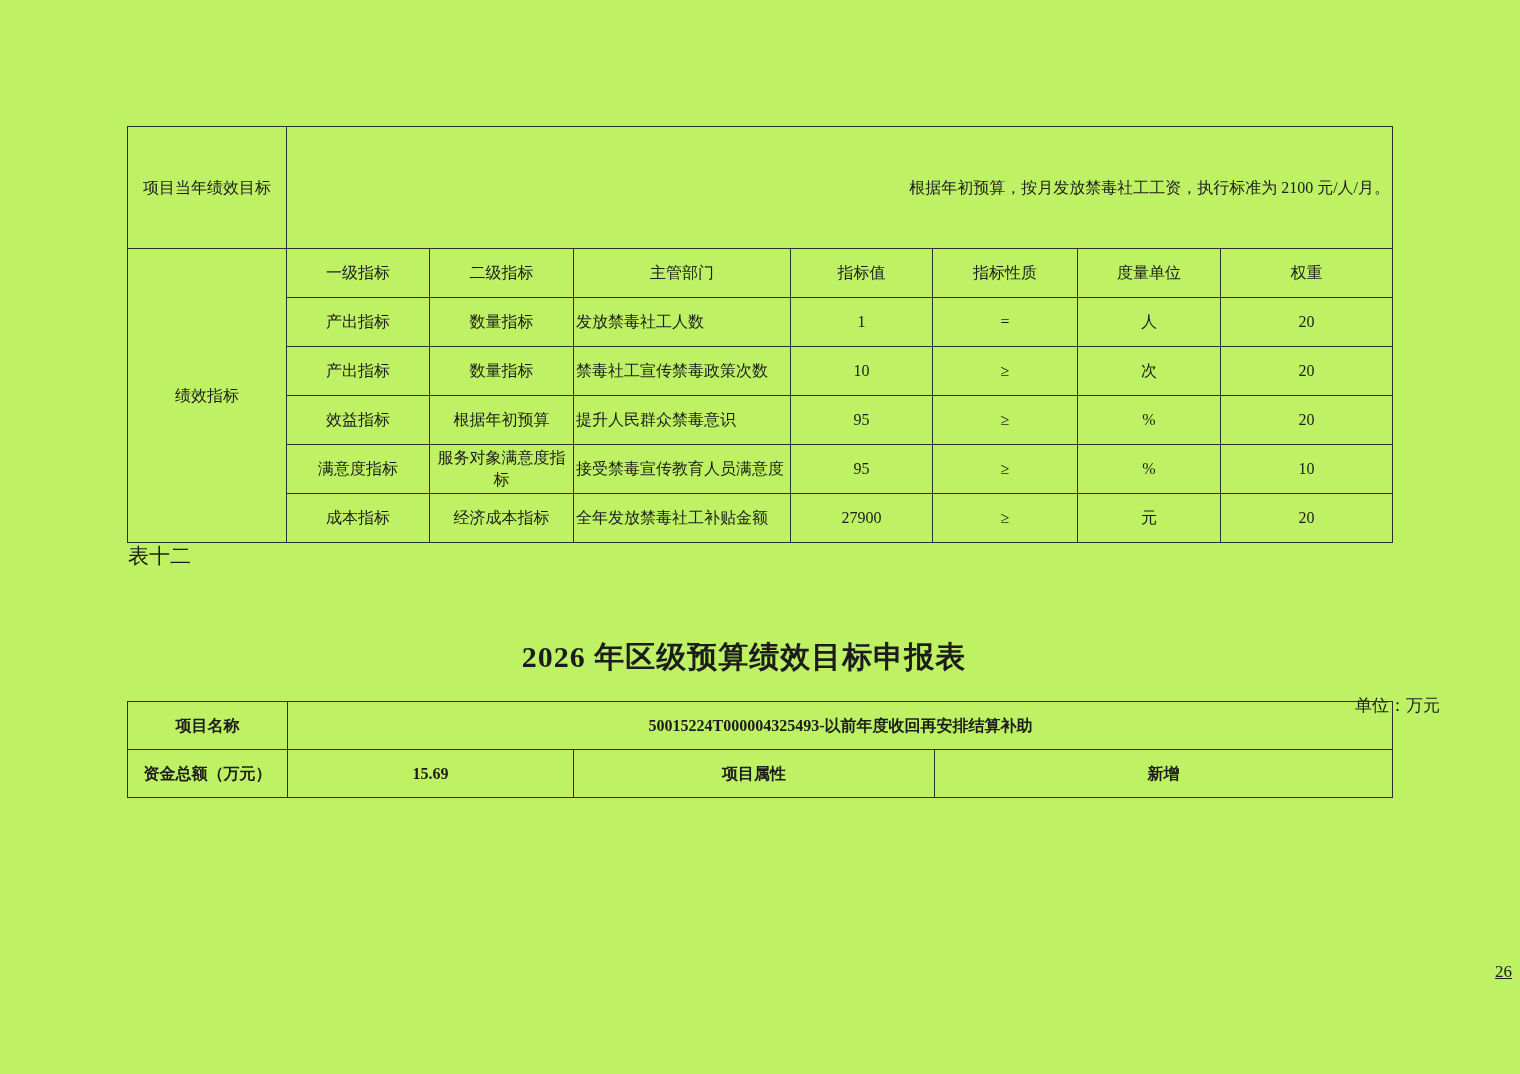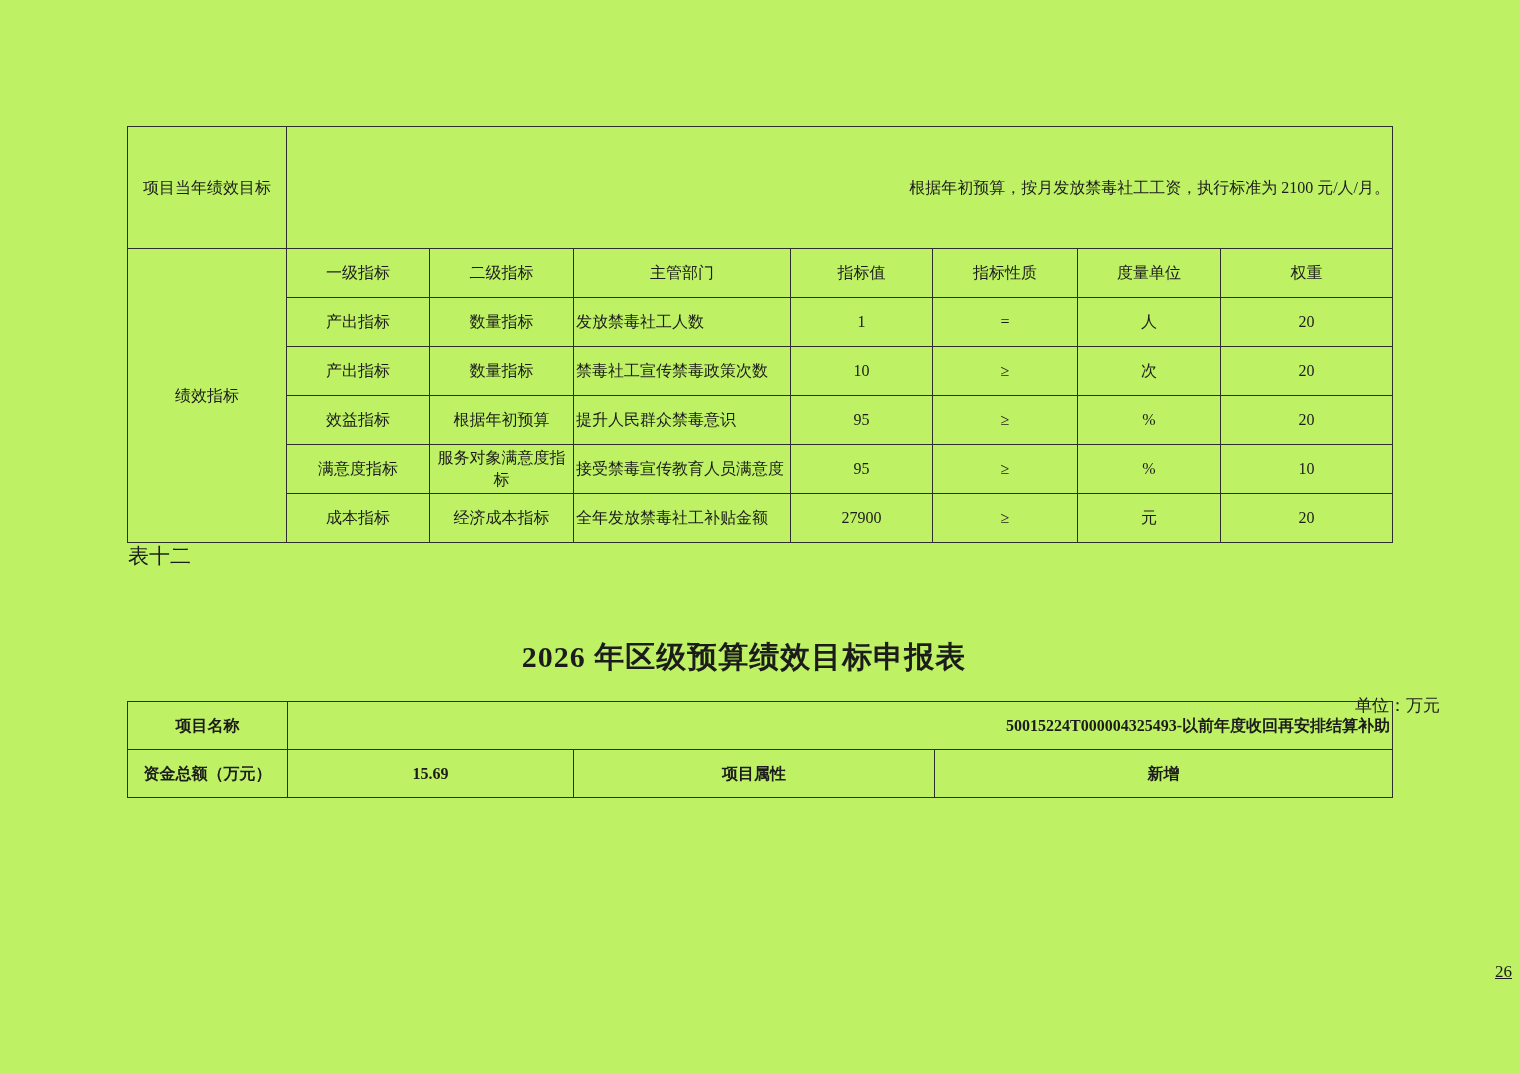--- a/index.html
+++ b/index.html
@@ -39,21 +39,21 @@
     letter-spacing:1px;
     margin-top:8px;
   }
   .unit-note{
     position:absolute;right:80px;top:694px;
     font-size:17px;line-height:24px;font-family:Liberation Serif, serif;
   }
   
   .proj-table{position:absolute;left:127px;top:701px;width:1265px;font-weight:bold;}
   .proj-table tr{height:48px;}
-  .proj-table td.val-left{text-align:right;padding-left:3px;}
+  .proj-table td.val-left{text-align:center;padding-left:3px;}
   
   .page-number{
     position:absolute;left:0;top:962px;width:1512px;
     text-align:right;font-size:17px;text-decoration:underline;
   }
 </style>
 </head>
 <body>
 
 <div class="page">

